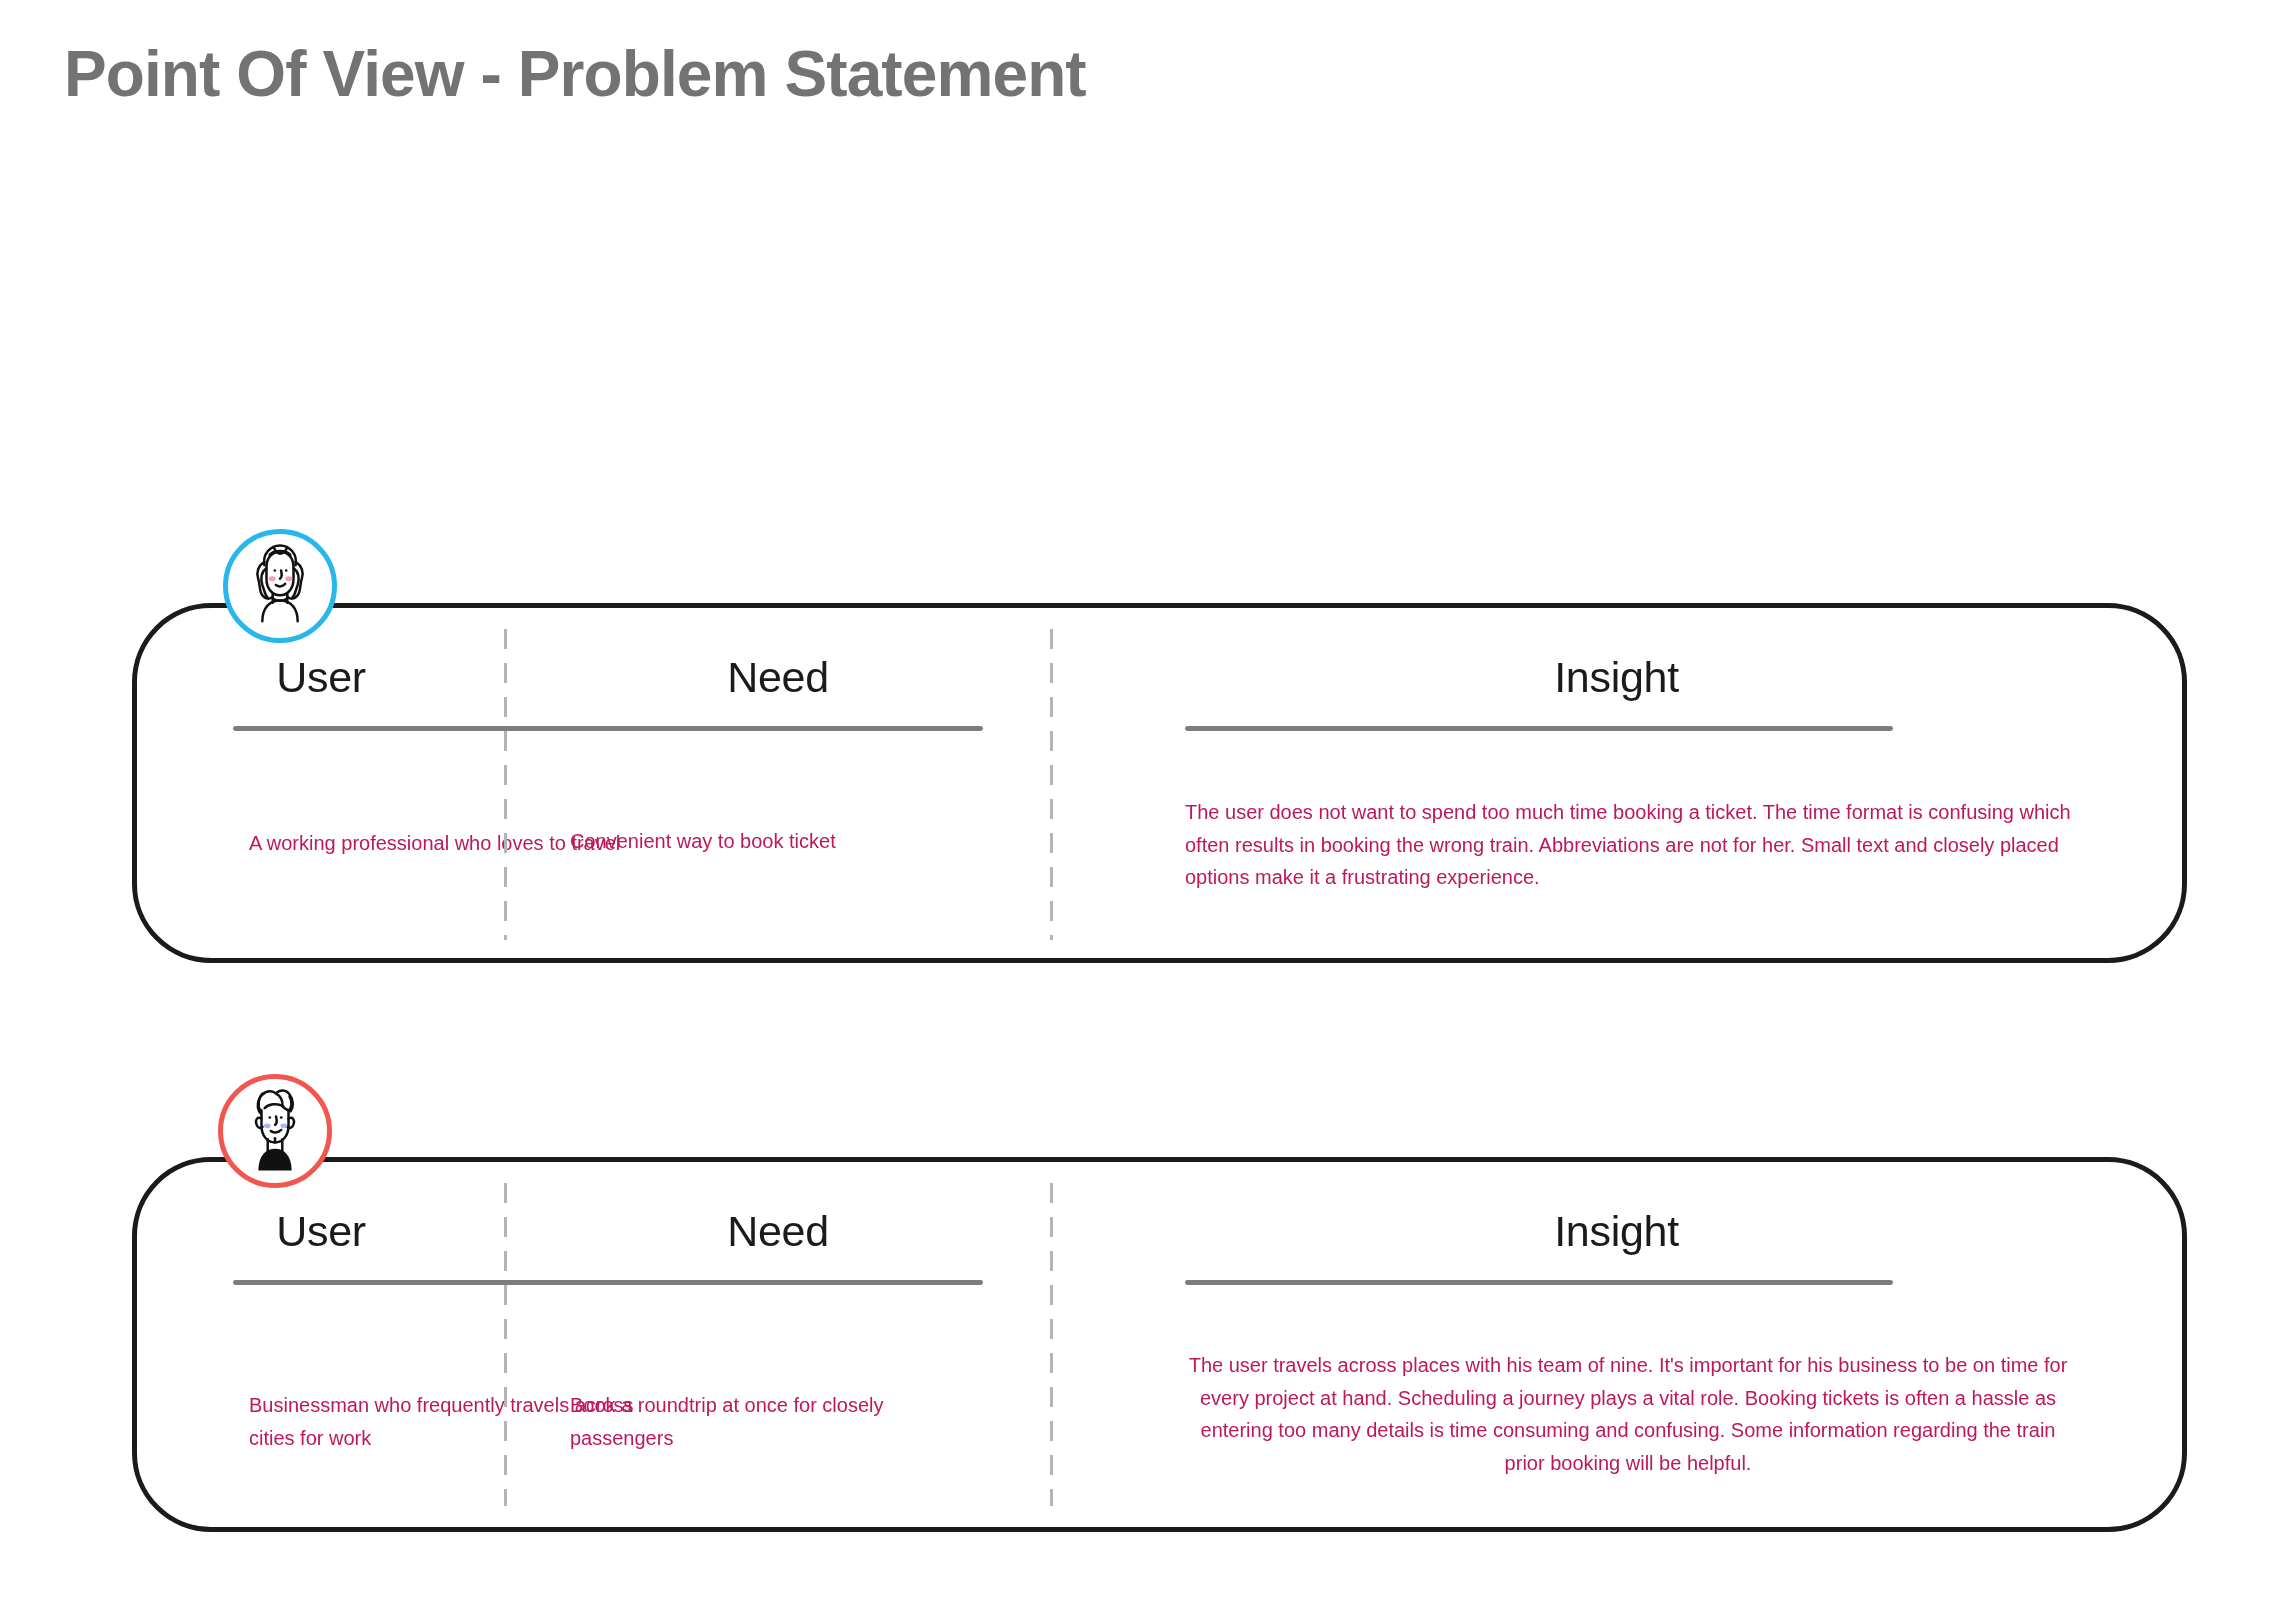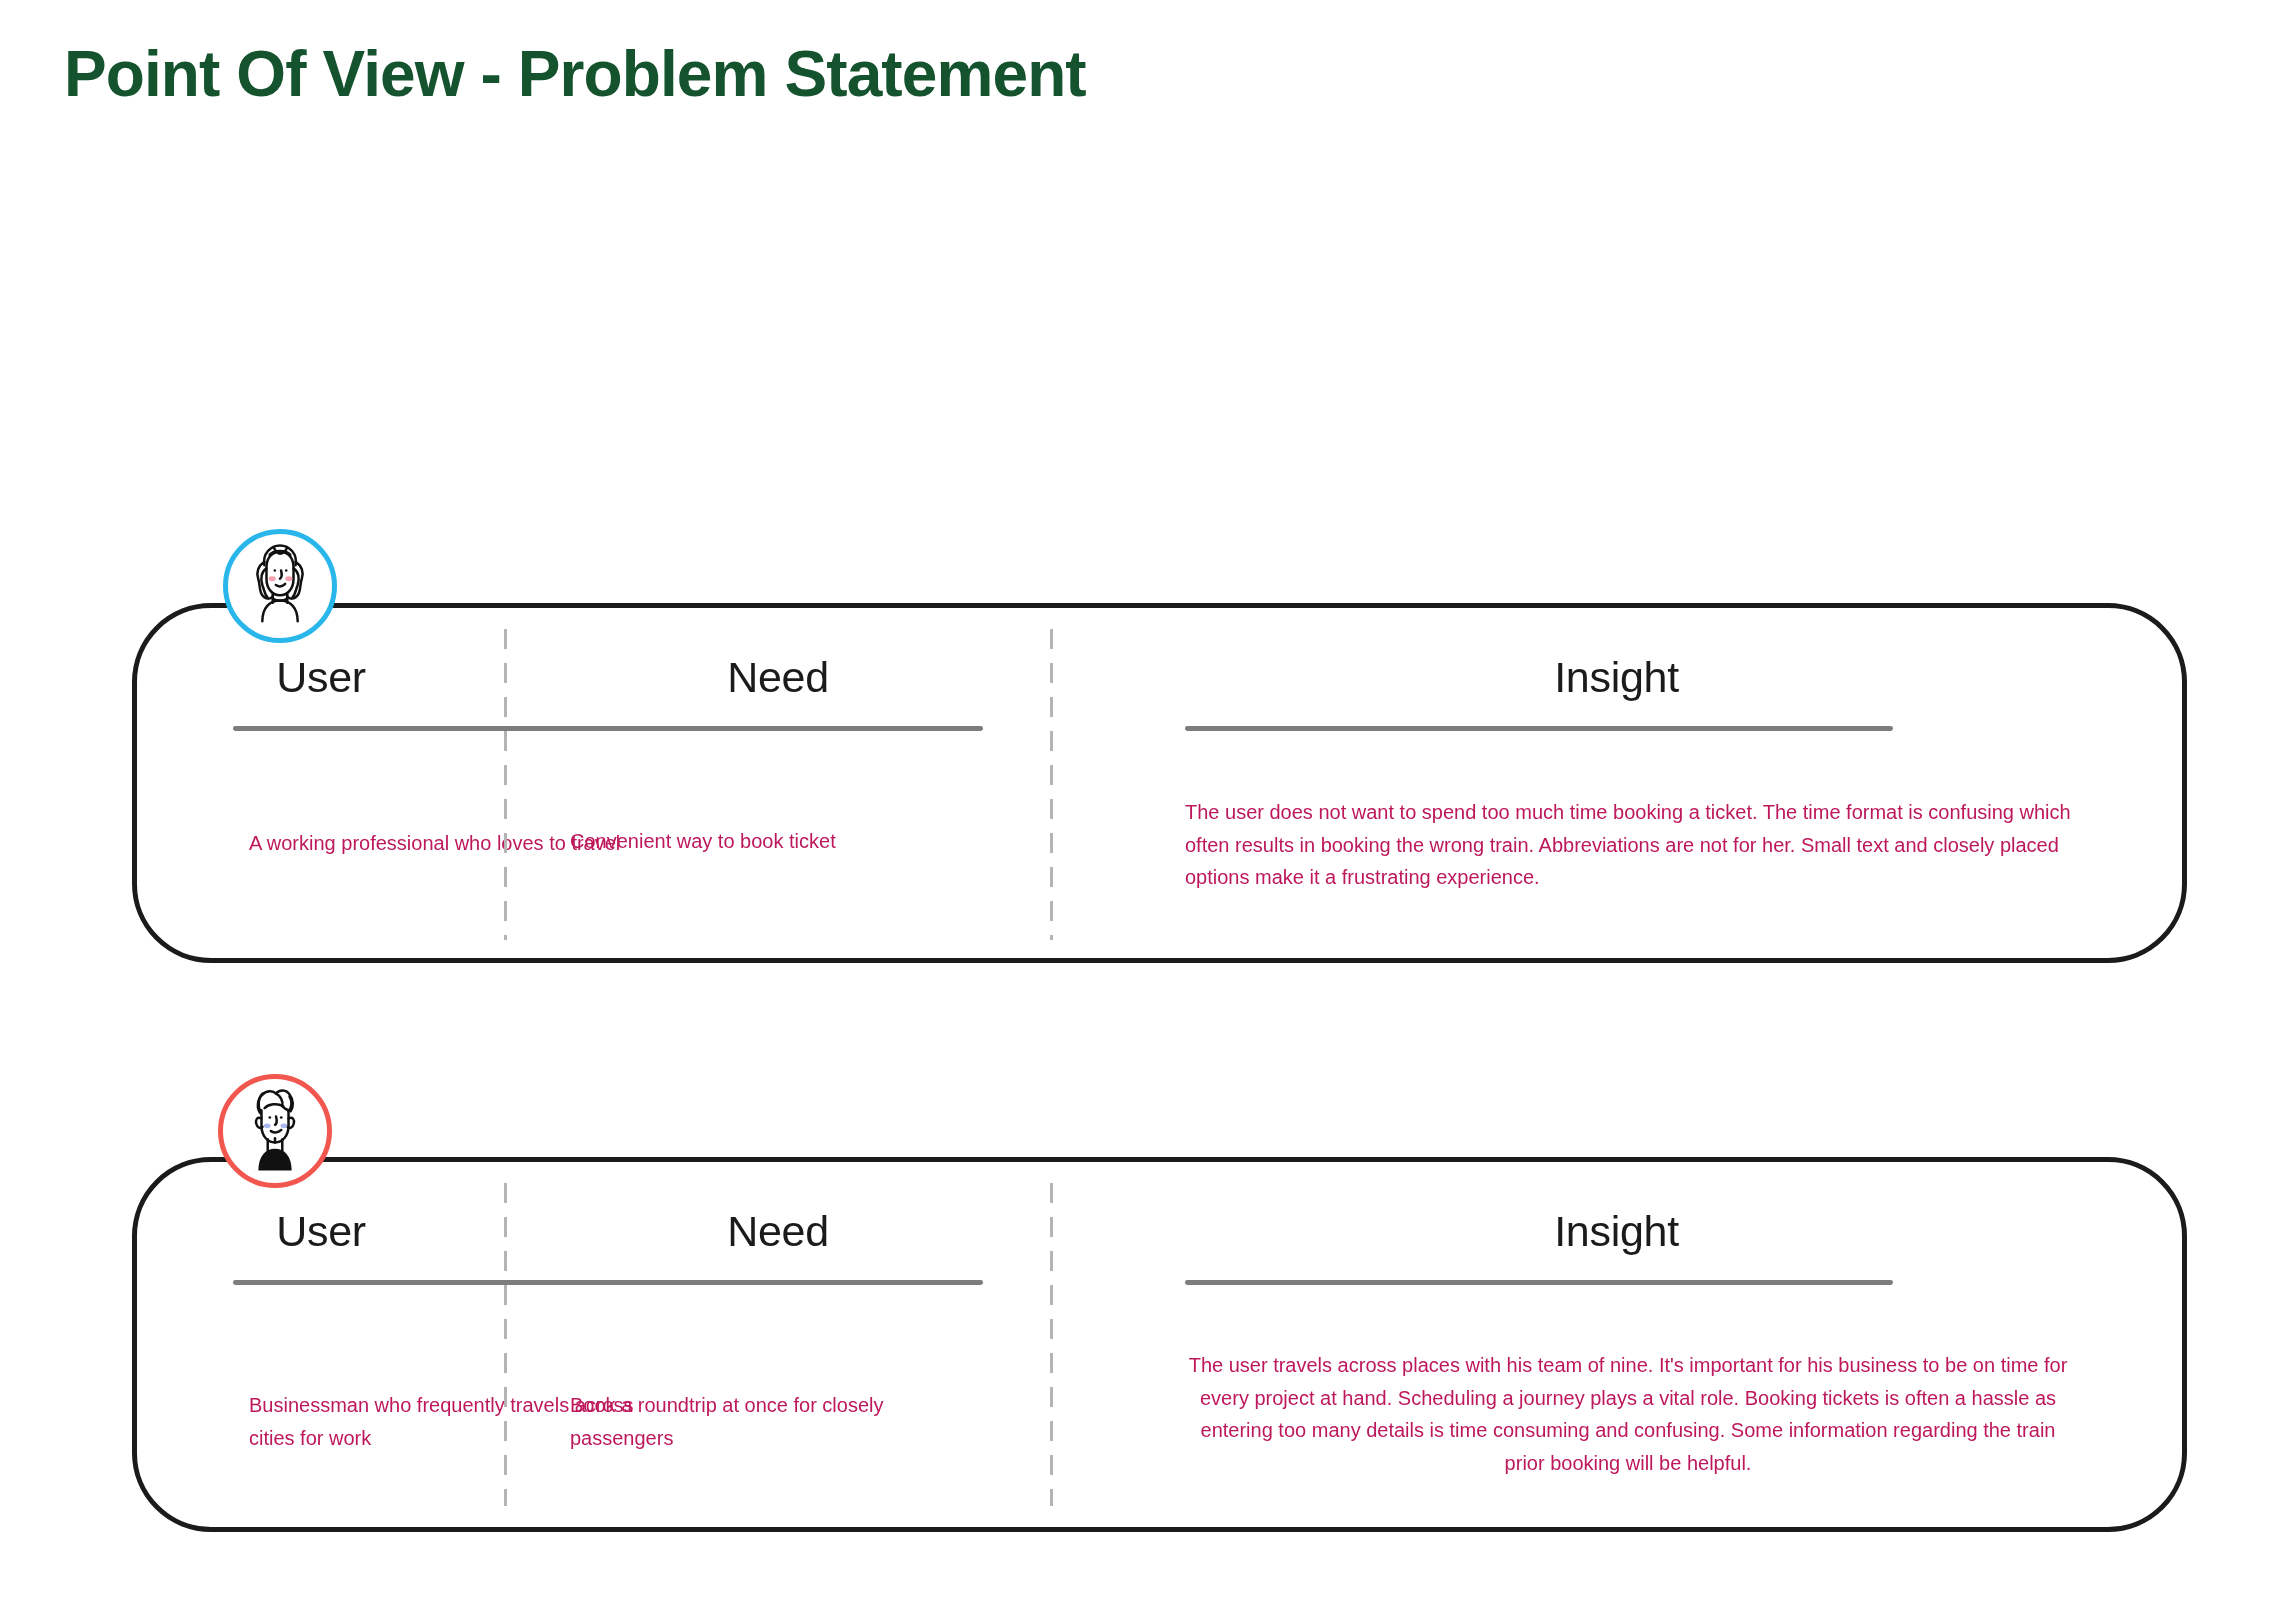--- a/index.html
+++ b/index.html
@@ -20,21 +20,21 @@
   .page-header {
     position: absolute;
     left: 64px;
     top: 36px;
     width: 2153px;
   }
   .page-title {
     font-size: 64px;
     font-weight: 700;
     letter-spacing: -0.9px;
-    color: #14532d;
+    color: #737373;
     line-height: 1.2;
     margin: 0;
   }
   .page-subtitle {
     margin: 0;
     margin-top: 39px;
     font-size: 37px;
     font-weight: 400;
     line-height: 1.52;
     color: #7b7b7b;

